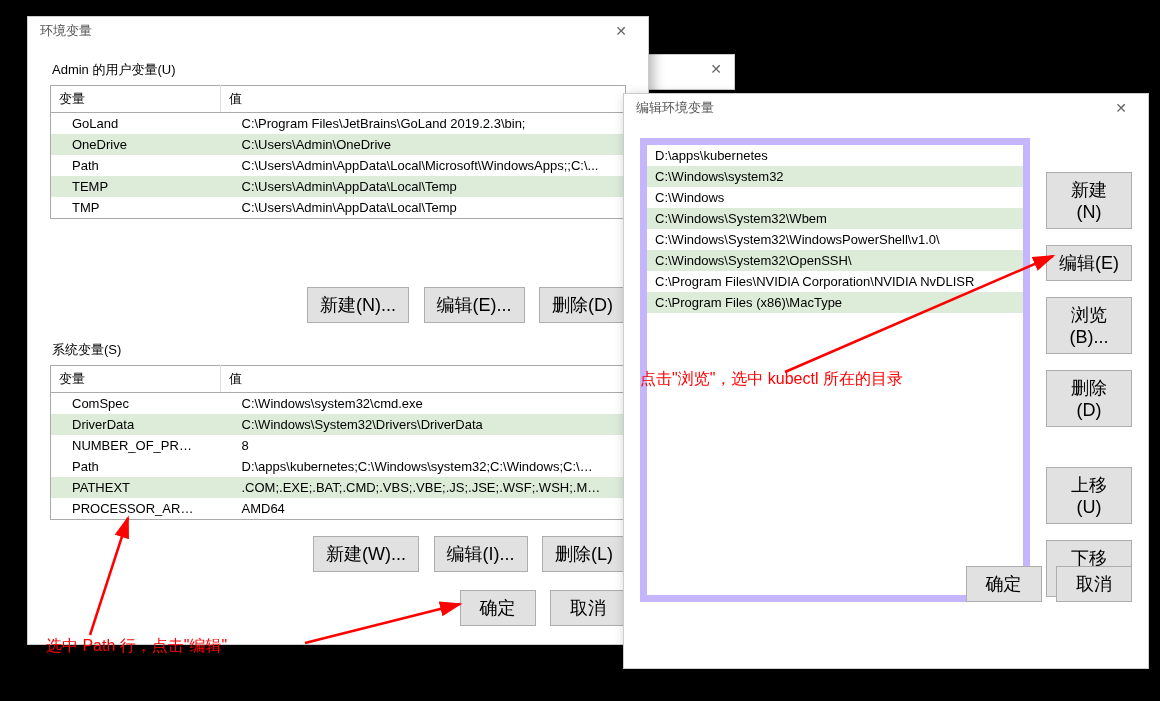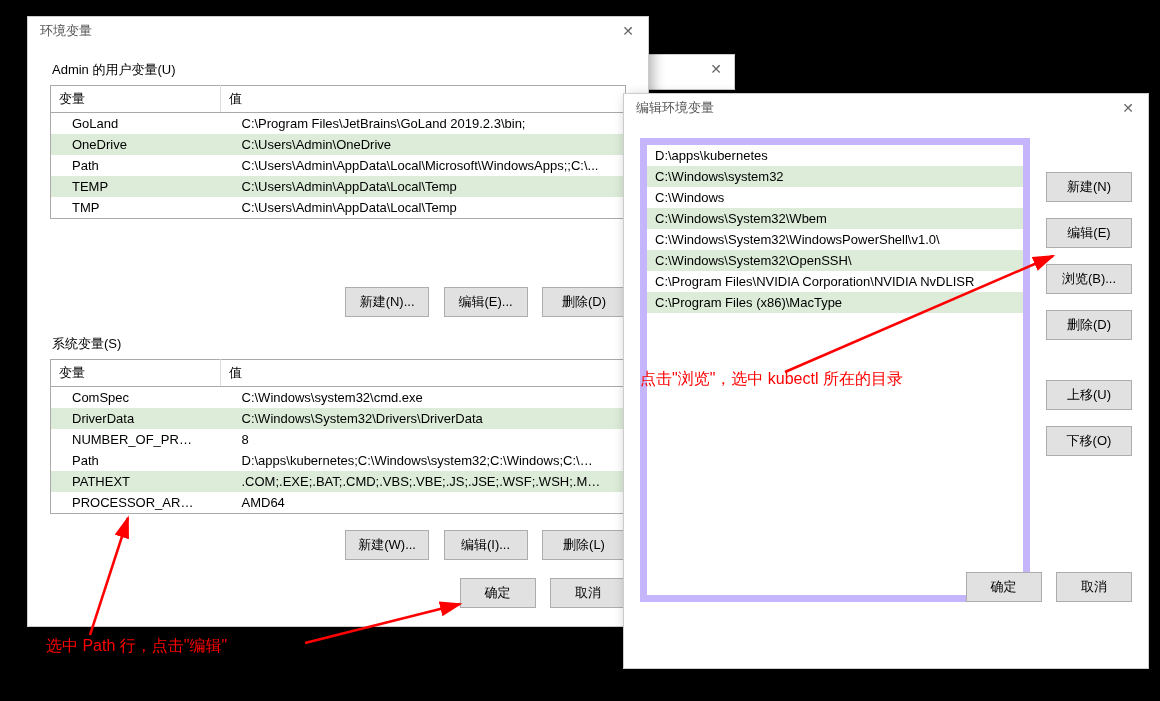--- a/index.html
+++ b/index.html
@@ -1,30 +1,30 @@
 <!DOCTYPE html>
 <html><head>
 <meta charset="utf-8">
 <style>
 * { box-sizing: border-box; font-family: "Microsoft YaHei", "Segoe UI", sans-serif; }
 body { margin: 0; background: #000; width: 1160px; height: 701px; position: relative; overflow: hidden; }
 .dialog { position: absolute; background: #fff; border: 1px solid #ccc; box-shadow: 4px 4px 12px rgba(0,0,0,0.3); }
-.titlebar { height: 28px; display: flex; align-items: center; padding: 0 8px 0 12px; font-size: 13px; color: #555; gap: 8px; }
+.titlebar { height: 28px; display: flex; align-items: center; padding: 0 15px 0 12px; font-size: 13px; color: #555; gap: 8px; }
 .titlebar .spacer { flex: 1; }
 .close-x { font-size: 14px; color: #666; cursor: pointer; padding: 2px 6px; }
 .dlg-body { padding: 10px 22px 18px 22px; }
 .section-label { font-size: 13px; margin: 6px 0 6px 2px; }
 .var-table { border: 1px solid #aaa; width: 100%; border-collapse: collapse; font-size: 13px; margin-bottom: 16px; }
 .var-table th { text-align: left; font-weight: normal; padding: 4px 8px; border-bottom: 1px solid #aaa; background: #fff; }
 .var-table th:first-child { width: 170px; border-right: 1px solid #ddd; }
 .var-table td { padding: 3px 21px; white-space: nowrap; overflow: hidden; text-overflow: ellipsis; max-width: 0; }
 .var-table td:first-child { width: 170px; }
 .var-table tr.alt { background: #dcecd9; }
 .btn-row { text-align: right; margin-top: 6px; margin-bottom: 18px; }
-.btn { display: inline-block; min-width: 84px; padding: 5px 12px; font-size: 13px; background: #e1e1e1; border: 1px solid #adadad; cursor: pointer; margin-left: 10px; text-align: center; }
+.btn { display: inline-block; min-width: 84px; padding: 5px 12px; font-size: 18px; background: #e1e1e1; border: 1px solid #adadad; cursor: pointer; margin-left: 10px; text-align: center; }
 .dlg-footer { text-align: right; padding-right: 0; }
 .dlg-footer .btn { min-width: 76px; }
 
 .edit-list { border: 7px solid #c4b5fd; width: 390px; height: 464px; overflow: hidden; font-size: 13px; }
 .edit-list .row { padding: 3px 8px; }
 .edit-list .row.alt { background: #dcecd9; }
 .edit-right { position: absolute; top: 50px; right: 16px; width: 86px; }
 .edit-right .btn { display: block; width: 100%; margin: 0 0 16px 0; }
 .edit-right .gap { height: 24px; }
 

